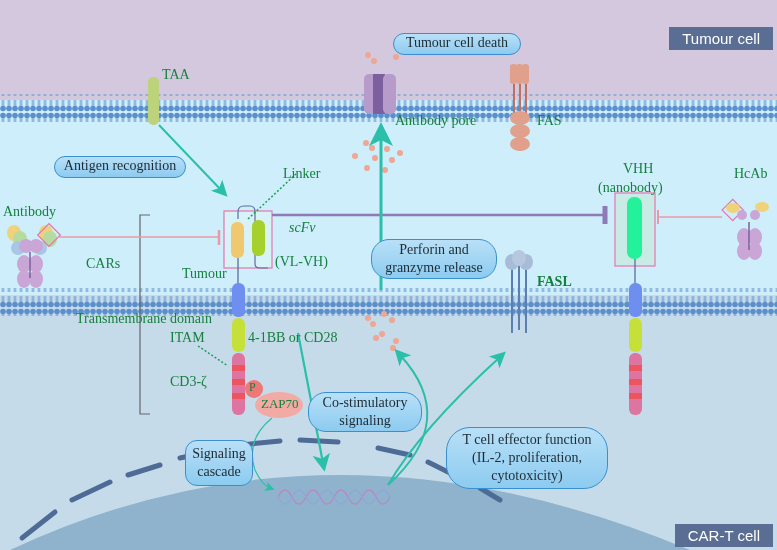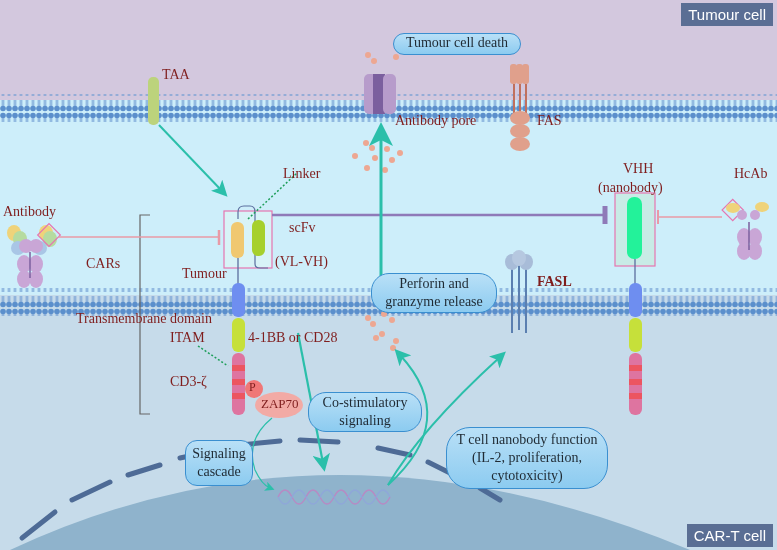--- a/index.html
+++ b/index.html
@@ -1,21 +1,21 @@
 <!DOCTYPE html>
 <html><head>
 <meta charset="utf-8">
 <style>
   html,body{margin:0;padding:0;}
   body{width:777px;height:550px;overflow:hidden;background:#c6dbea;font-family:"Liberation Serif",serif;}
   #stage{position:relative;width:777px;height:550px;}
   svg{position:absolute;left:0;top:0;}
-  .lbl{position:absolute;font-size:14px;color:#7f1d1d;white-space:nowrap;line-height:1.15;}
+  .lbl{position:absolute;font-size:14px;color:#15803d;white-space:nowrap;line-height:1.15;}
   .pill{position:absolute;border:1.5px solid #3a8fd0;border-radius:18px;background:linear-gradient(180deg,#b9e0f7 0%,#8ccbf0 100%);color:#1f2a33;font-size:14px;text-align:center;line-height:1.3;display:flex;justify-content:center;}
-  .tag{position:absolute;background:#5a6e94;color:#fff;font-family:"Liberation Sans",sans-serif;font-size:15px;padding:3px 7px;}
+  .tag{position:absolute;background:#5a6e94;color:#fff;font-family:"Liberation Sans",sans-serif;font-size:15px;padding:3px 13px;margin-top:24px;}
 </style>
 </head>
 <body>
 
 <div id="stage">
 <svg width="777" height="550" viewBox="0 0 777 550">
   <defs>
     <pattern id="lipid" x="0" y="0" width="6" height="28" patternUnits="userSpaceOnUse">
       <circle cx="3" cy="3.5" r="2.8" fill="#5b8fcc"></circle>
       <line x1="2.2" y1="6" x2="2.2" y2="12" stroke="#6f9bd2" stroke-width="0.9"></line>
@@ -187,47 +187,50 @@
 
 <div class="tag" style="right:4px;top:3px;">Tumour cell</div>
 <div class="tag" style="right:4px;bottom:3px;">CAR-T cell</div>
 
 <div class="lbl" style="left:162px;top:67px;">TAA</div>
 <div class="lbl" style="left:395px;top:113px;">Antibody pore</div>
 <div class="lbl" style="left:537px;top:113px;">FAS</div>
 <div class="lbl" style="left:3px;top:204px;">Antibody</div>
 <div class="lbl" style="left:86px;top:256px;">CARs</div>
 <div class="lbl" style="left:283px;top:166px;">Linker</div>
-<div class="lbl" style="left:289px;top:220px;">scFv</div>
+<div class="lbl" style="left:289px;top:220px;font-style:italic;">scFv</div>
 <div class="lbl" style="left:275px;top:238px;margin-top:16px;">(VL-VH)</div>
 <div class="lbl" style="left:182px;top:266px;">Tumour</div>
 <div class="lbl" style="left:76px;top:311px;">Transmembrane domain</div>
 <div class="lbl" style="left:170px;top:330px;">ITAM</div>
 <div class="lbl" style="left:248px;top:330px;">4-1BB or CD28</div>
 <div class="lbl" style="left:170px;top:374px;">CD3-ζ</div>
 <div class="lbl" style="left:249px;top:381px;font-size:12px;">P</div>
 <div class="lbl" style="left:261px;top:397px;font-size:13px;text-align:center;">ZAP70</div>
 <div class="lbl" style="left:537px;top:274px;font-weight:bold;">FASL</div>
 <div class="lbl" style="left:623px;top:161px;">VHH</div>
 <div class="lbl" style="left:598px;top:180px;">(nanobody)</div>
 <div class="lbl" style="left:734px;top:166px;">HcAb</div>
 
 <div class="pill" style="left:393px;top:33px;width:126px;height:20px;">
       <span>Tumour cell death</span>
     </div>
-<div class="pill" style="left:371px;top:239px;width:124px;height:38px;flex-direction:column;margin-top:34px;">
+<div class="pill" style="left:54px;top:156px;width:130px;height:20px;">
+      <span>Antigen recognition</span>
+    </div>
+<div class="pill" style="left:371px;top:239px;width:124px;height:38px;flex-direction:column;">
   <span>Perforin and</span>
   <span>granzyme release</span>
 </div>
 <div class="pill" style="left:308px;top:392px;width:112px;height:38px;flex-direction:column;">
   <span>Co-stimulatory</span>
   <span>signaling</span>
 </div>
 <div class="pill" style="left:185px;top:440px;width:66px;height:44px;border-radius:12px;flex-direction:column;">
   <span>Signaling</span>
   <span>cascade</span>
 </div>
 <div class="pill" style="left:446px;top:427px;width:160px;height:60px;border-radius:24px;flex-direction:column;">
-  <span>T cell nanobody function</span>
+  <span>T cell effector function</span>
   <span>(IL-2, proliferation,</span>
   <span>cytotoxicity)</span>
 </div>
 </div>
 
 </body></html>

